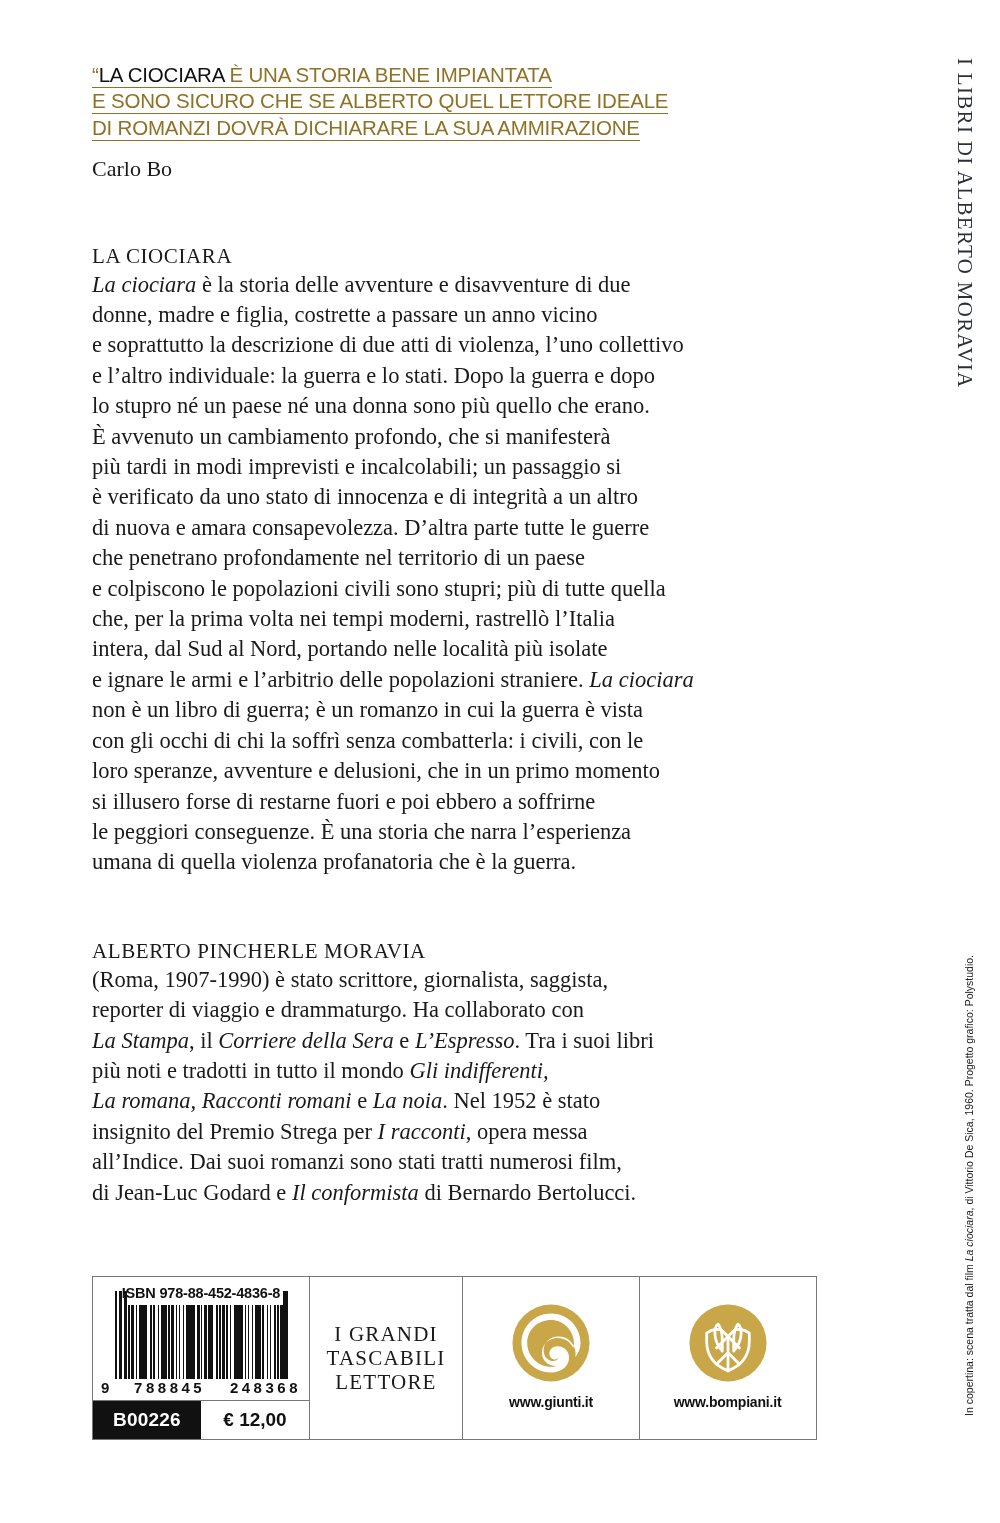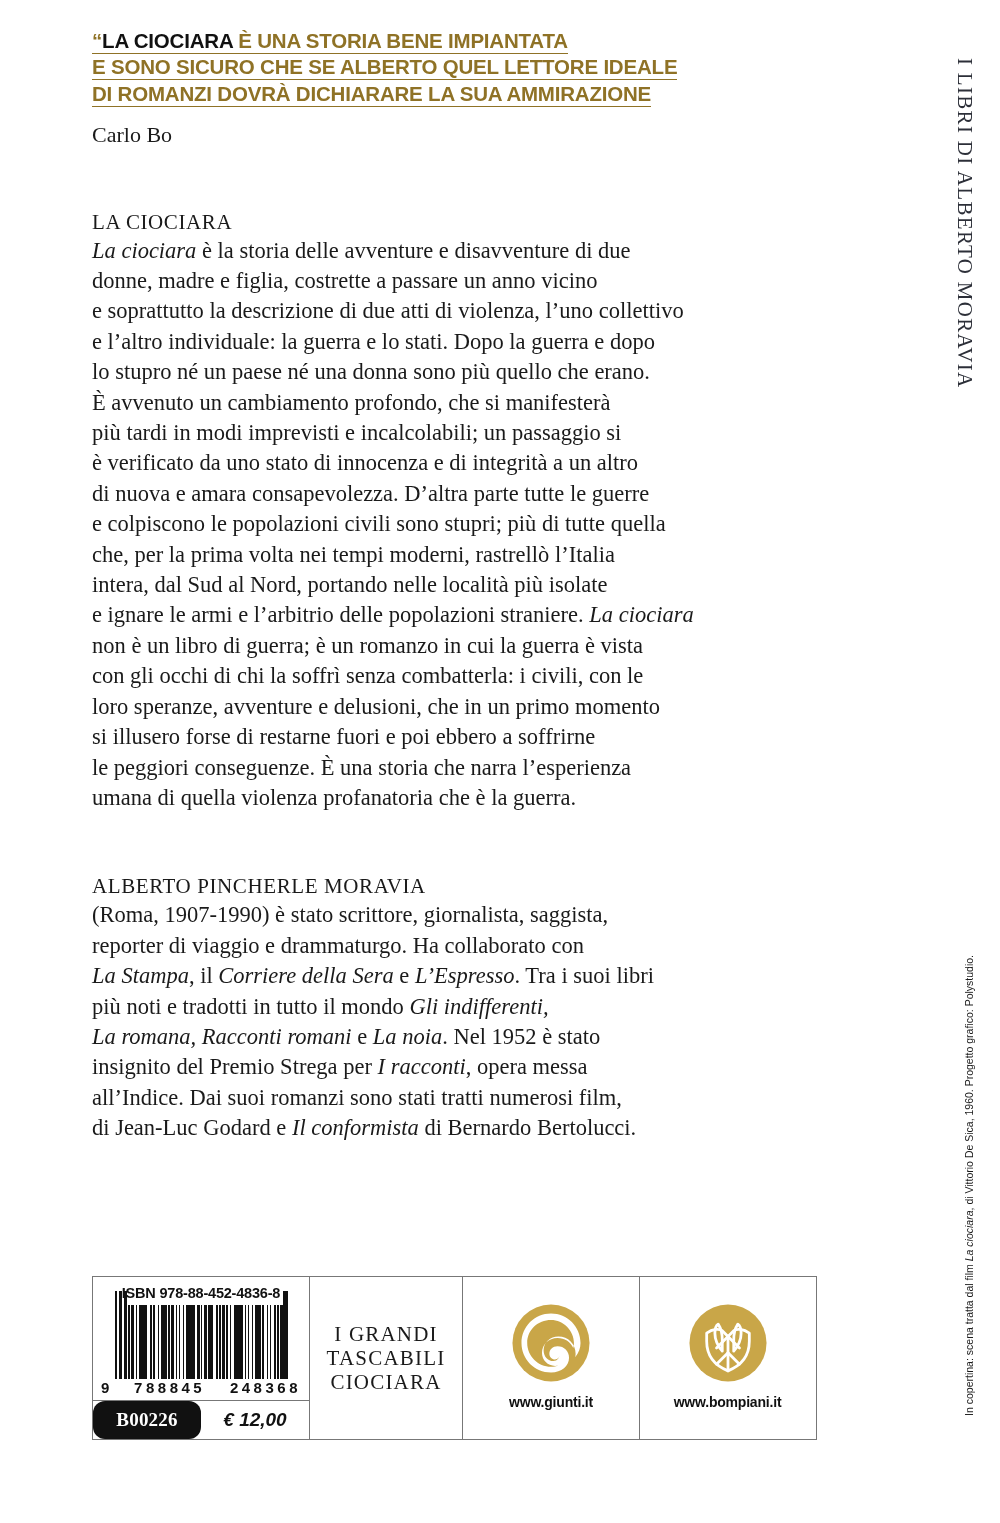--- a/index.html
+++ b/index.html
@@ -68,23 +68,23 @@
   
   .content {
     position: absolute;
     left: 92px;
     top: 0;
     width: 730px;
   }
 
   
   .pullquote {
-    margin-top: 28px;
-    font-family: "Liberation Sans", sans-serif;
-    font-weight: bold;
+    margin-top: 62px;
+    font-family: "Liberation Sans", sans-serif;
+    font-weight: normal;
     font-size: 20.5px;
     line-height: 26.4px;
     letter-spacing: -0.2px;
     color: #8f7226;
   }
   .pullquote .line {
     display: block;
     white-space: nowrap;
   }
   .pullquote .u {
@@ -186,36 +186,34 @@
     height: 41px;
     border-top: 1.5px solid #777;
   }
   .price-code {
     background: #111111;
     color: #ffffff;
     flex: 0 0 50%;
     display: flex;
     align-items: center;
     justify-content: center;
-    font-family: Liberation Serif, serif;
+    font-family: Liberation Sans, sans-serif;
     font-weight: bold;
     font-size: 19px;
     letter-spacing: 0.2px;
-    border-radius: 12px;
   }
   .price-val {
     flex: 1;
     display: flex;
     align-items: center;
     justify-content: center;
     font-family: "Liberation Sans", sans-serif;
     font-weight: bold;
     font-size: 19px;
     color: #111;
-    font-style: italic;
   }
 
   
   .cell-imprint {
     width: 155px;
     display: flex;
     align-items: center;
     justify-content: center;
   }
   .imprint-mark {
@@ -280,20 +278,21 @@
       <div class="block-body">
         <span class="ln"><i>La ciociara</i> è la storia delle avventure e disavventure di due</span>
         <span class="ln">donne, madre e figlia, costrette a passare un anno vicino</span>
         <span class="ln">e soprattutto la descrizione di due atti di violenza, l’uno collettivo</span>
         <span class="ln">e l’altro individuale: la guerra e lo stati. Dopo la guerra e dopo</span>
         <span class="ln">lo stupro né un paese né una donna sono più quello che erano.</span>
         <span class="ln">È avvenuto un cambiamento profondo, che si manifesterà</span>
         <span class="ln">più tardi in modi imprevisti e incalcolabili; un passaggio si</span>
         <span class="ln">è verificato da uno stato di innocenza e di integrità a un altro</span>
         <span class="ln">di nuova e amara consapevolezza. D’altra parte tutte le guerre</span>
+        <span class="ln">che penetrano profondamente nel territorio di un paese</span>
         <span class="ln">e colpiscono le popolazioni civili sono stupri; più di tutte quella</span>
         <span class="ln">che, per la prima volta nei tempi moderni, rastrellò l’Italia</span>
         <span class="ln">intera, dal Sud al Nord, portando nelle località più isolate</span>
         <span class="ln">e ignare le armi e l’arbitrio delle popolazioni straniere. <i>La ciociara</i></span>
         <span class="ln">non è un libro di guerra; è un romanzo in cui la guerra è vista</span>
         <span class="ln">con gli occhi di chi la soffrì senza combatterla: i civili, con le</span>
         <span class="ln">loro speranze, avventure e delusioni, che in un primo momento</span>
         <span class="ln">si illusero forse di restarne fuori e poi ebbero a soffrirne</span>
         <span class="ln">le peggiori conseguenze. È una storia che narra l’esperienza</span>
         <span class="ln">umana di quella violenza profanatoria che è la guerra.</span>
@@ -427,21 +426,21 @@
       <div class="price-row">
         <div class="price-code">B00226</div>
         <div class="price-val">€ 12,00</div>
       </div>
     </div>
 
     <div class="cell cell-imprint">
       <div class="imprint-mark">
         <span>I  GRANDI</span>
         <span>TASCABILI</span>
-        <span>CIOCIARA</span>
+        <span>LETTORE</span>
       </div>
     </div>
 
     <div class="cell cell-logo">
       <svg class="logo-circle" viewBox="0 0 100 100">
         <circle cx="50" cy="50" r="47" fill="#c9a648"></circle>
         <path fill="#ffffff" d="
           M50 14
           C30 14 14 30 14 50
           C14 70 30 86 50 86

